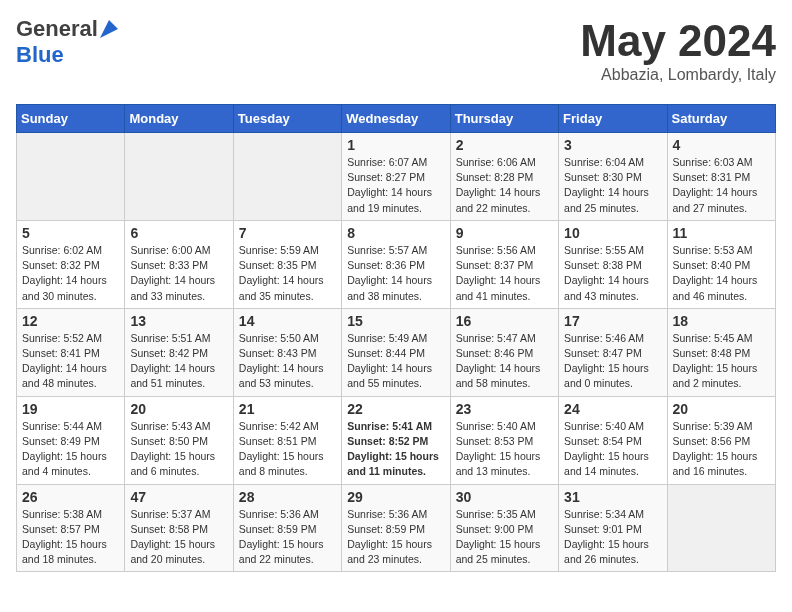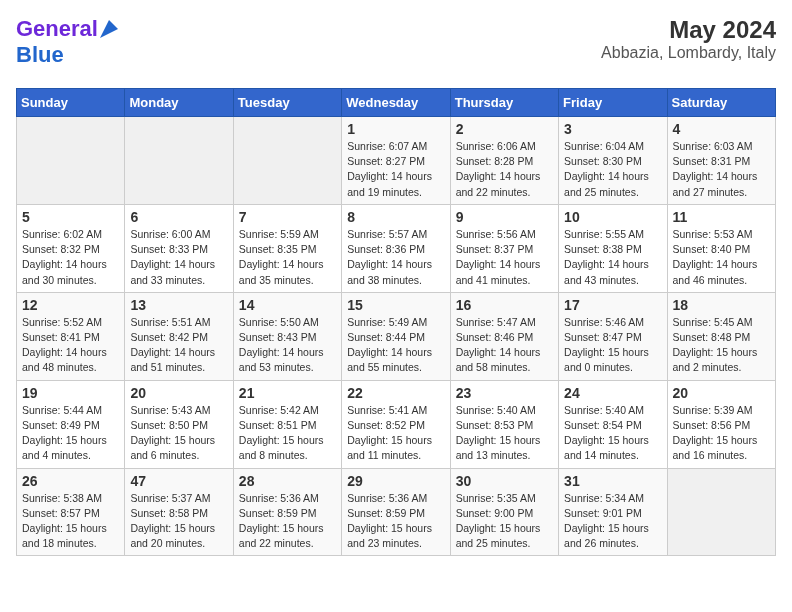--- a/index.html
+++ b/index.html
@@ -22,21 +22,21 @@
       align-items: flex-start;
     }
     .logo-line {
       display: flex;
       align-items: center;
     }
     .title-area {
       text-align: right;
     }
     .month-title {
-      font-size: 24px;
+      font-size: 44px;
       font-weight: bold;
       color: #333;
     }
     .location {
       font-size: 16px;
       color: #555;
     }
     table {
       width: 100%;
       border-collapse: collapse;
@@ -78,21 +78,21 @@
     .empty-cell {
       background: #f0f0f0 !important;
     }
   </style>
 </head>
 <body>
 
 <div class="header">
   <div class="logo">
     <div class="logo-line">
-      <span style="font-size:22px;font-weight:bold;color:#6d28d9;">General</span>
+      <span style="font-size:22px;font-weight:bold;color:#404040;">General</span>
       <svg width="18" height="18" viewBox="0 0 18 18" style="margin-left:2px;">
         <polygon points="0,18 18,9 9,0" fill="#2266cc"></polygon>
       </svg>
     </div>
     <div>
       <span style="font-size:22px;font-weight:bold;color:#2266cc;">Blue</span>
     </div>
   </div>
   <div class="title-area">
     <div class="month-title">May 2024</div>
@@ -265,21 +265,21 @@
         </td>
         <td>
           <span class="day-number">21</span>
           <div class="cell-text" style="white-space: pre-line;">Sunrise: 5:42 AM
 Sunset: 8:51 PM
 Daylight: 15 hours
 and 8 minutes.</div>
         </td>
         <td>
           <span class="day-number">22</span>
-          <div class="cell-text" style="white-space: pre-line;">Sunrise: 5:41 AM
+          <div class="cell-text" style="white-space: pre-line; font-weight: bold;">Sunrise: 5:41 AM
 Sunset: 8:52 PM
 Daylight: 15 hours
 and 11 minutes.</div>
         </td>
         <td>
           <span class="day-number">23</span>
           <div class="cell-text" style="white-space: pre-line;">Sunrise: 5:40 AM
 Sunset: 8:53 PM
 Daylight: 15 hours
 and 13 minutes.</div>

